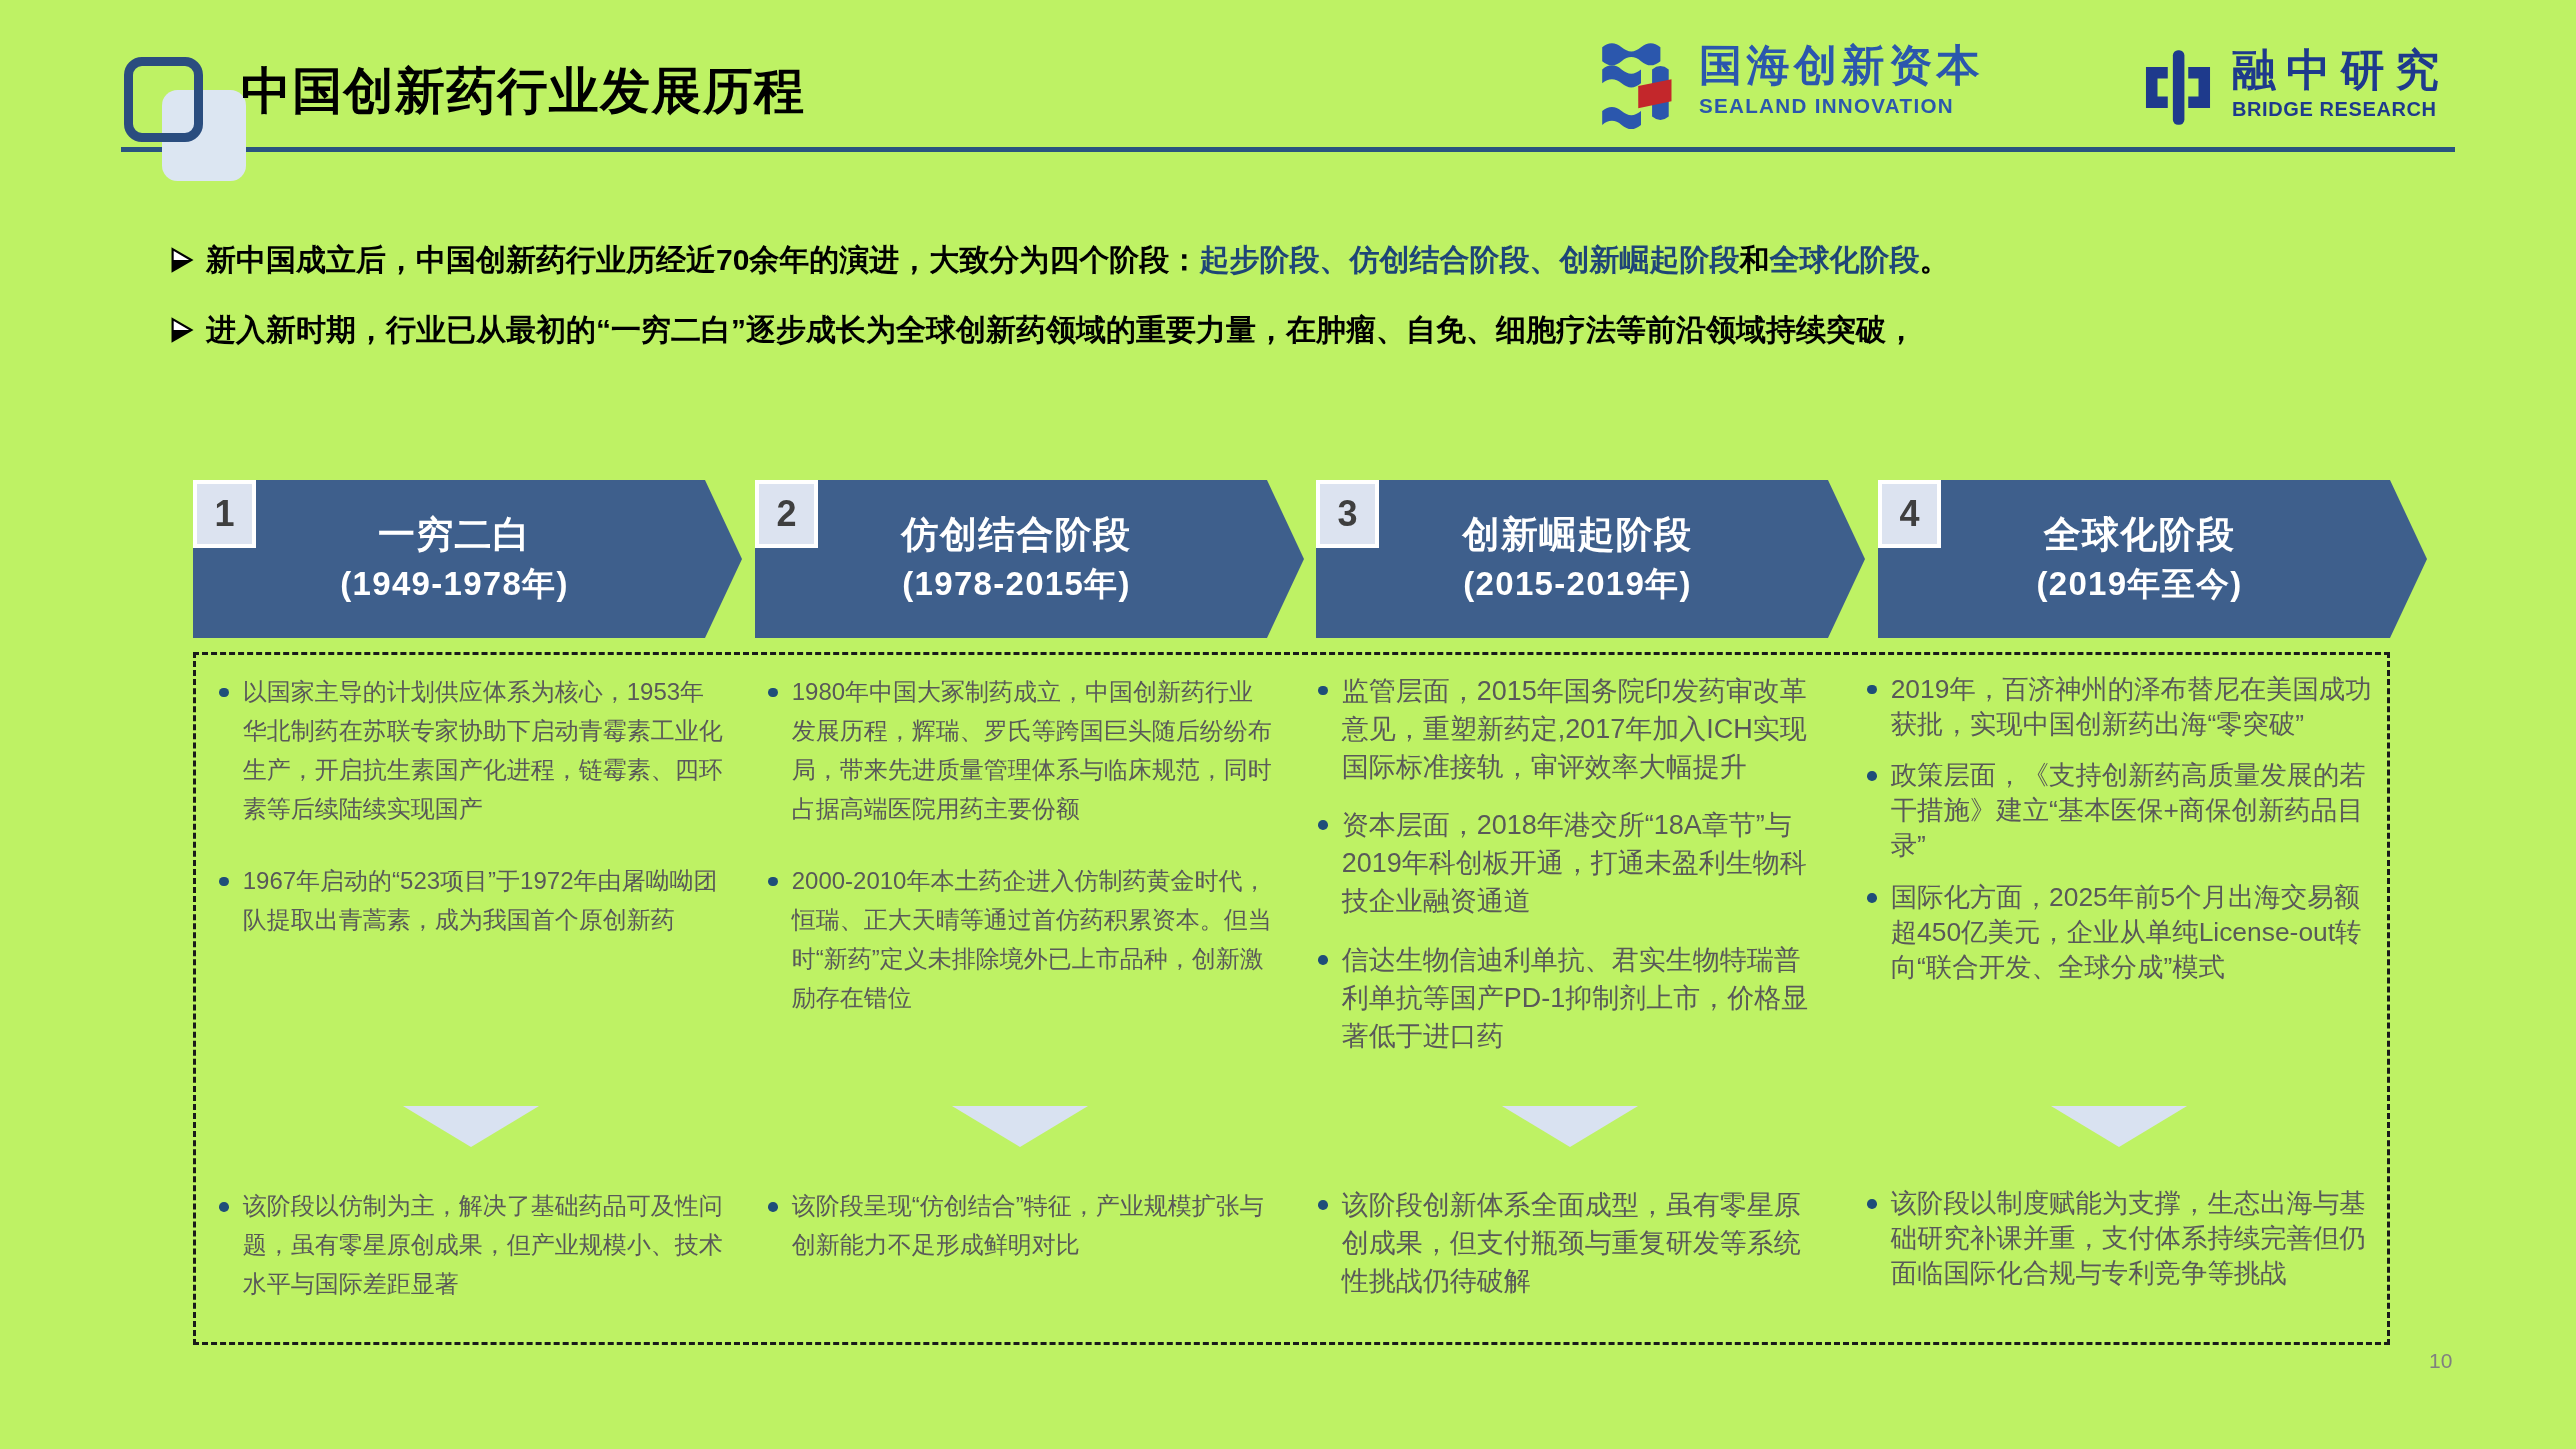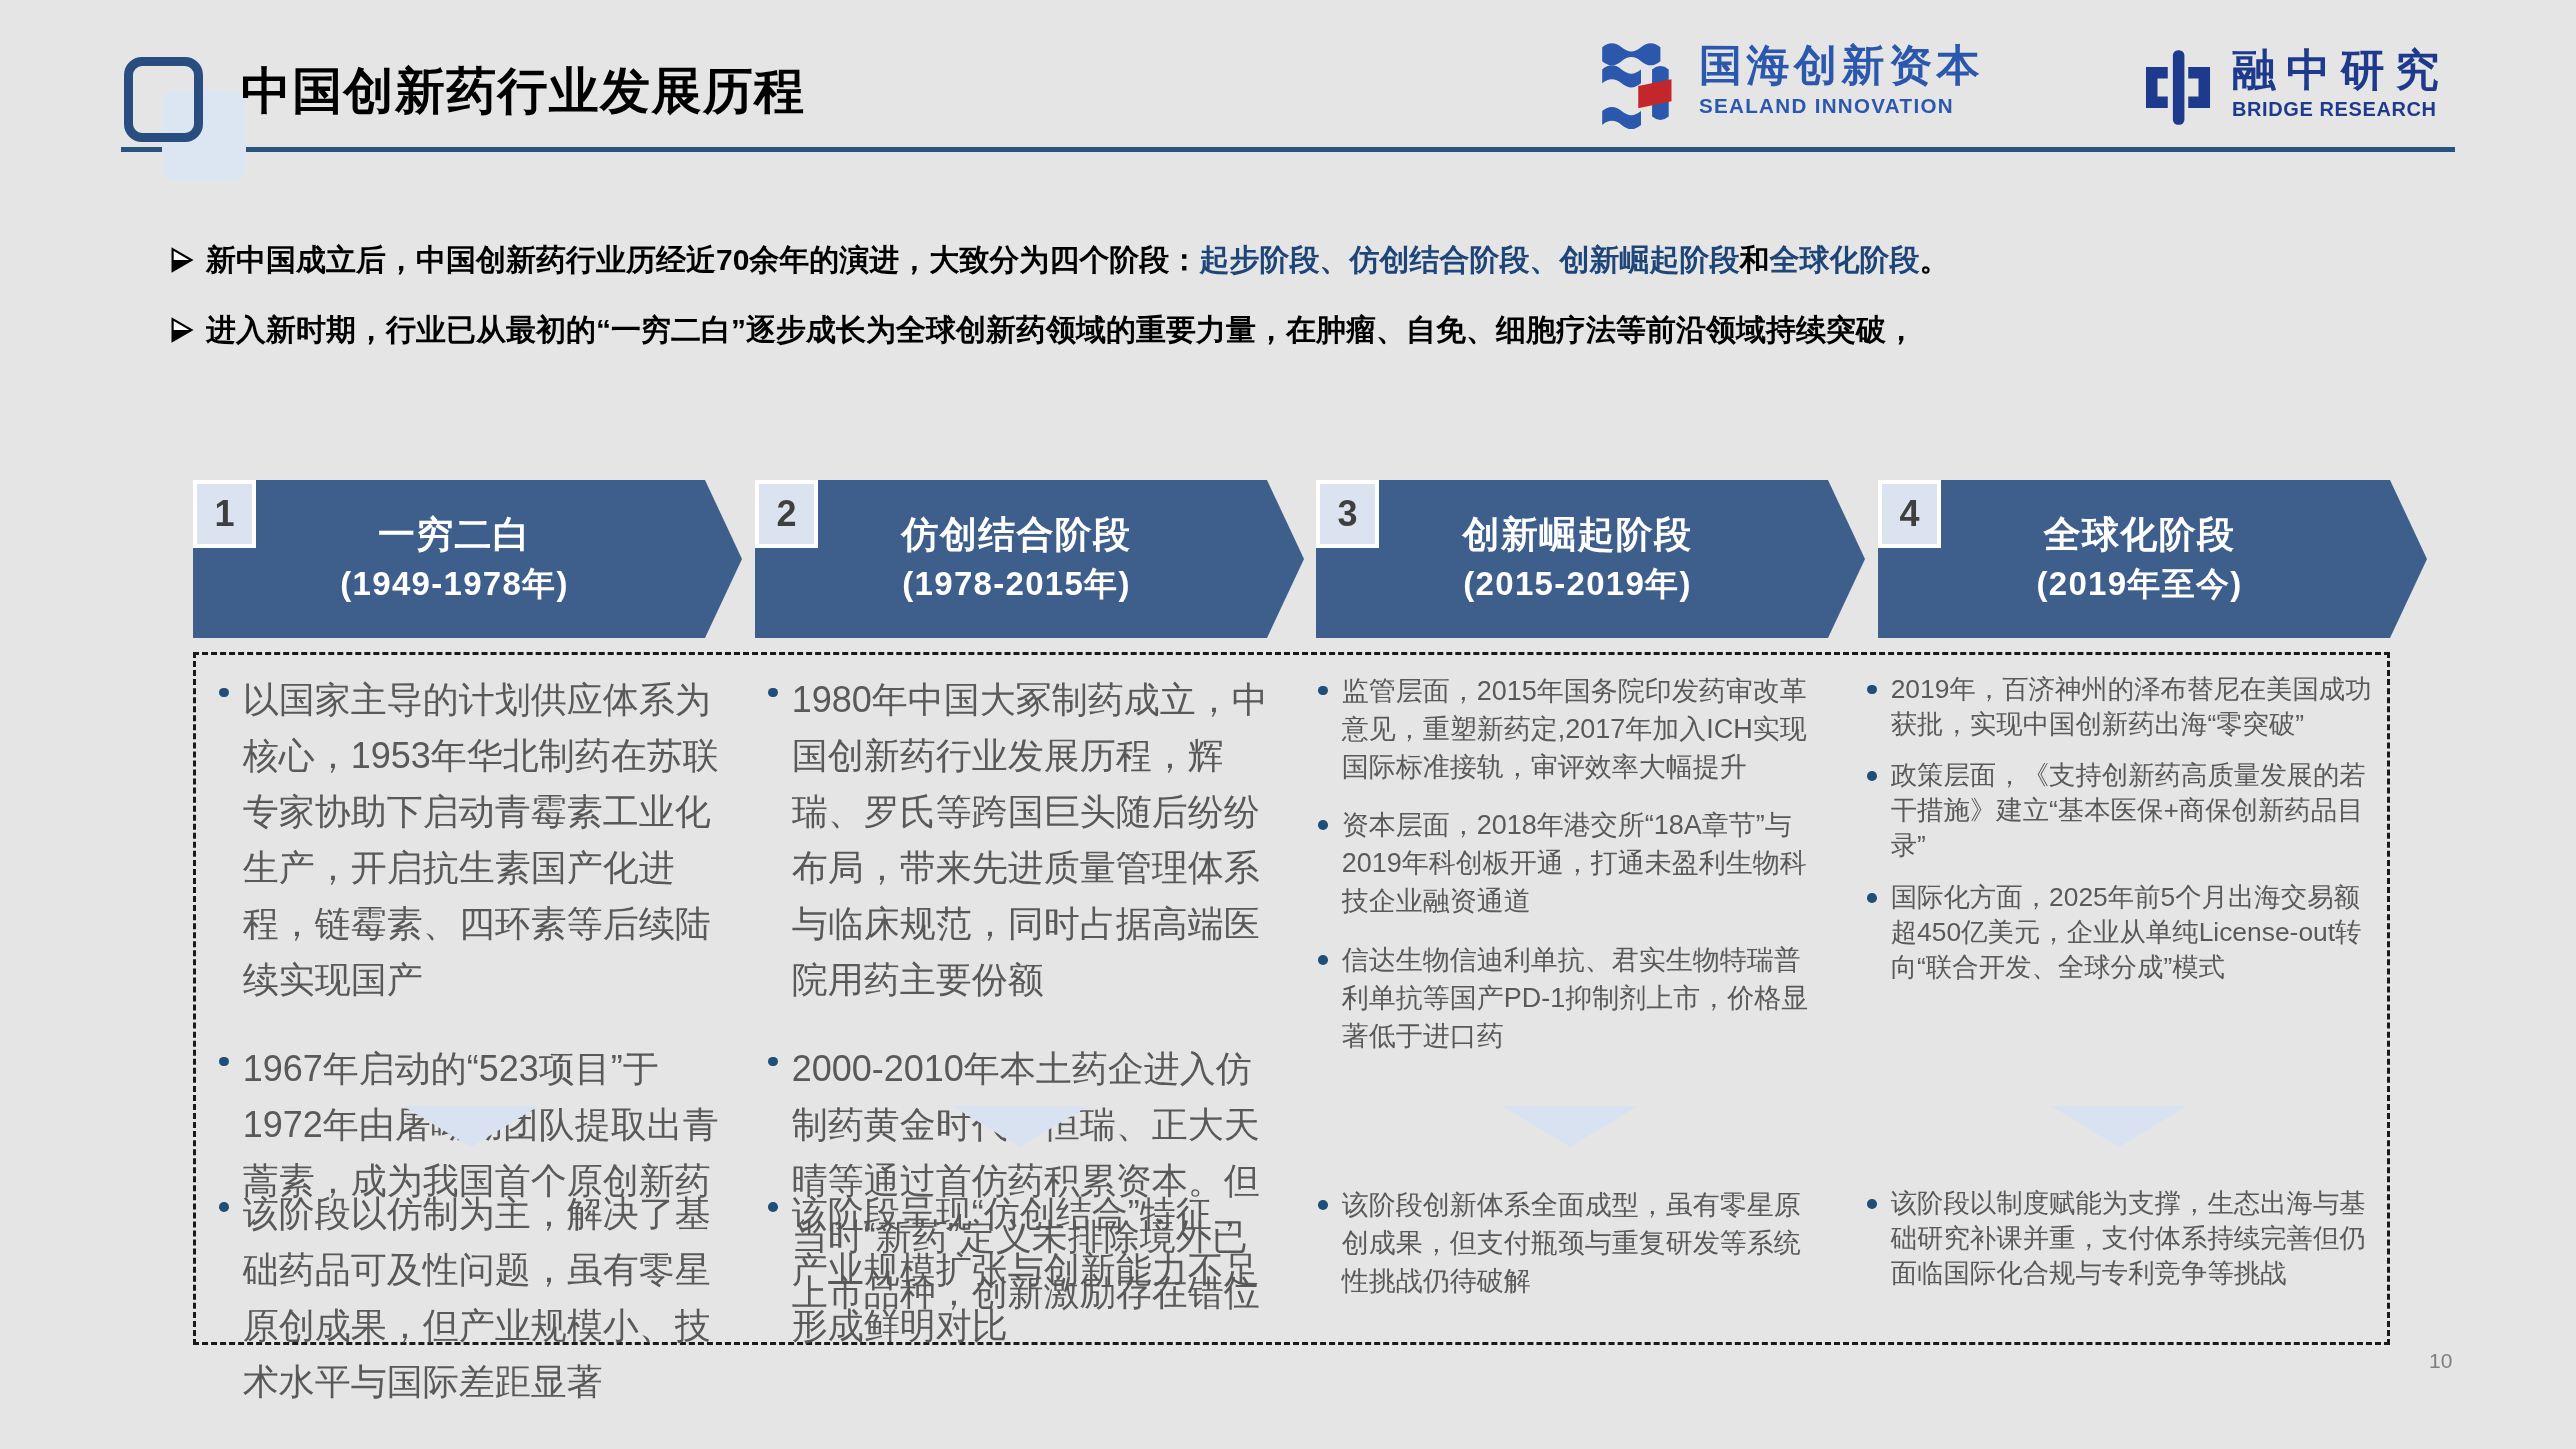--- a/index.html
+++ b/index.html
@@ -1,18 +1,18 @@
 <!DOCTYPE html>
 <html style="font-size:10.3px"><head>
 <meta charset="utf-8">
 <style>
   * { margin:0; padding:0; box-sizing:border-box; }
   html,body { background:#ffffff; }
   .page {
-    position:relative; width:2576px; height:1449px; background:#e5e5e5;
+    position:relative; width:2576px; height:1449px; background:#bef264;
     font-family:"Liberation Sans","DejaVu Sans",sans-serif; overflow:hidden;
   }
 
   
   .title-icon-fill   { position:absolute; left:162px; top:90px; width:84px; height:91px;
                        background:#DCE6F2; border-radius:15.5px; z-index:1; }
   .title-icon-outline{ position:absolute; left:124px; top:57px; width:79px; height:85px;
                        border:9.7px solid #2A4D7F; border-radius:18px; z-index:2; }
   .page-title { position:absolute; left:241px; top:58px; font-size:50px; font-weight:800;
                 color:#000; letter-spacing:1.3px; z-index:2; }
@@ -53,21 +53,21 @@
   
   .stage-box { position:absolute; left:193px; top:652px; width:2197px; height:693px;
                border:3.2px dashed #1A1A1A; }
   .col { position:absolute; top:0; height:100%; width:549px; padding:16.7px 18px 0 23px; }
   .col-1 { left:0; } .col-2 { left:549px; } .col-3 { left:1099px; } .col-4 { left:1648px; }
 
   .bullet-item { display:flex; }
   .dot { width:9.7px; height:9.7px; border-radius:50%; background:#1F4E79; flex:none; margin-right:14px; }
   .bullet-text { color:#595959; }
 
-  .size-a .bullet-text { font-size:36px; line-height:56px; }
+  .size-a .bullet-text { font-size:24px; line-height:39px; }
   .size-a .bullet-item { margin-bottom:33px; }
   .size-a .dot { margin-top:16px; }
   .size-b .bullet-text { font-size:27px; line-height:38px; }
   .size-b .bullet-item { margin-bottom:20.6px; }
   .size-b .dot { margin-top:14px; }
   .size-c .bullet-text { font-size:26.4px; line-height:35px; }
   .size-c .bullet-item { margin-bottom:16.7px; }
   .size-c .dot { margin-top:13px; }
 
   .triangle { position:absolute; top:451px; left:50%; transform:translateX(-50%);

